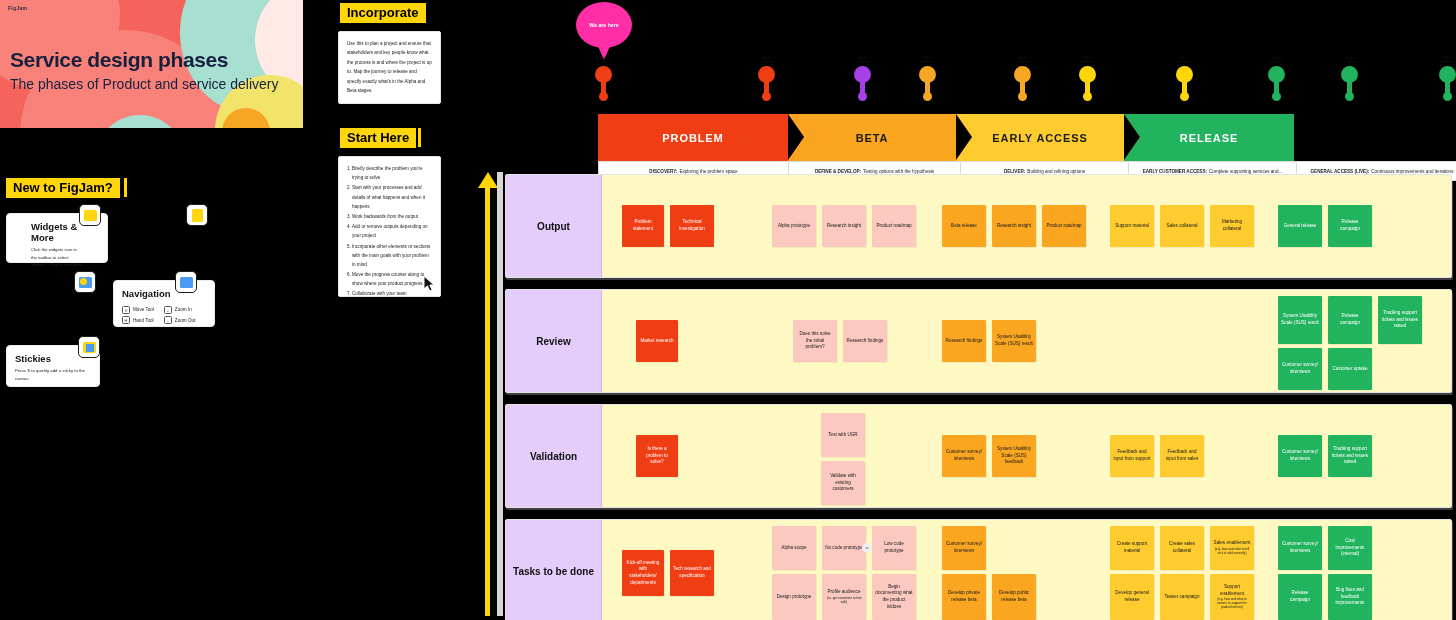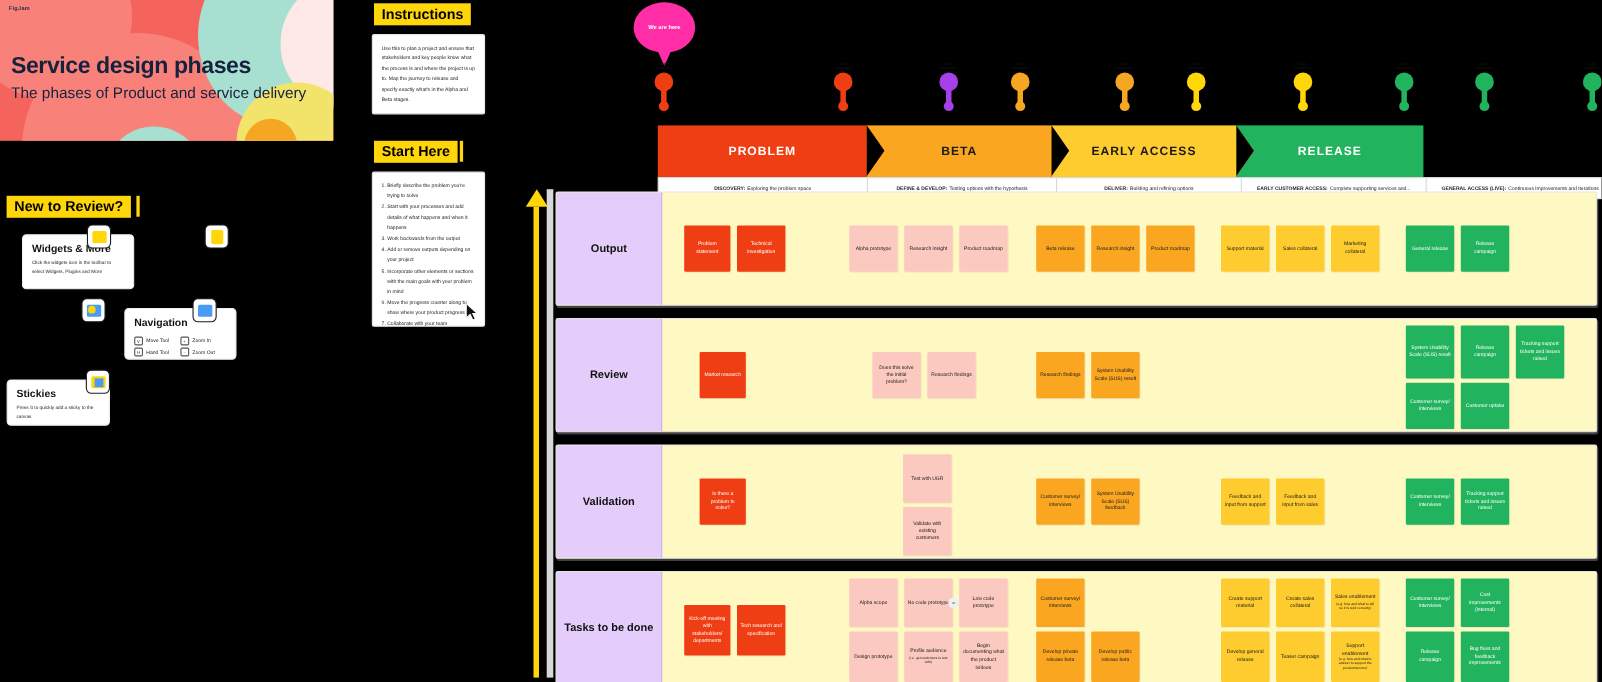--- a/index.html
+++ b/index.html
@@ -182,21 +182,21 @@
     <div class="blob b3"></div>
     <div class="blob b4"></div>
     <div class="blob b5"></div>
     <div class="blob b6"></div>
     <div class="blob b7"></div>
     <div class="cover-logo">FigJam</div>
     <div class="cover-h1">Service design phases</div>
     <div class="cover-h2">The phases of Product and service delivery</div>
   </div>
 
-  <div class="hl" style="left:340px; top:3px;">Instructions</div>
+  <div class="hl" style="left:340px; top:3px;">Incorporate</div>
   <div class="note" style="left:338px; top:31px; width:103px; height:73px; padding:7px 8px;">
     <p>Use this to plan a project and ensure that stakeholders and key people know what the process is and where the project is up to. Map the journey to release and specify exactly what's in the Alpha and Beta stages.</p>
   </div>
 
   <div class="hl" style="left:340px; top:128px;">Start Here</div>
   <div class="hl-cursorbar" style="left:418px; top:128px; height:19px;"></div>
   <div class="note" style="left:338px; top:156px; width:103px; height:141px; padding:7px 7px 7px 4px;">
     <ol>
       <li>Briefly describe the problem you're trying to solve</li>
       <li>Start with your processes and add details of what happens and when it happens</li>
@@ -205,24 +205,24 @@
       <li>Incorporate other elements or sections with the main goals with your problem in mind</li>
       <li>Move the progress counter along to show where your product progress is</li>
       <li>Collaborate with your team</li>
     </ol>
   </div>
 
   <svg style="position:absolute;left:424px;top:276px;" width="12" height="16">
     <polygon points="0,0 0,13 3.4,9.8 5.8,15 8.2,14 5.8,9 10,9" fill="#111" stroke="#fff" stroke-width="1"></polygon>
   </svg>
 
-  <div class="hl" style="left:6px; top:178px;">New to Review?</div>
+  <div class="hl" style="left:6px; top:178px;">New to FigJam?</div>
   <div class="hl-cursorbar" style="left:124px; top:178px; height:19px;"></div>
 
-  <div class="tip" style="left:20px; top:213px; width:102px; height:50px; padding:7px 8px;">
+  <div class="tip" style="left:6px; top:213px; width:102px; height:50px; padding:7px 24px;">
     <div class="tip-title">Widgets &amp; More</div>
     <div class="tip-body">Click the widgets icon in the toolbar to select Widgets, Plugins and More</div>
   </div>
   <div class="tip-icon" style="left:79px; top:204px;">
     <div class="ti-inner" style="background:#ffd60a;"></div>
   </div>
 
   <div class="tip-icon" style="left:186px; top:204px;">
     <div class="ti-inner" style="background:#ffd60a;width:11px;height:13px;"></div>
   </div>

